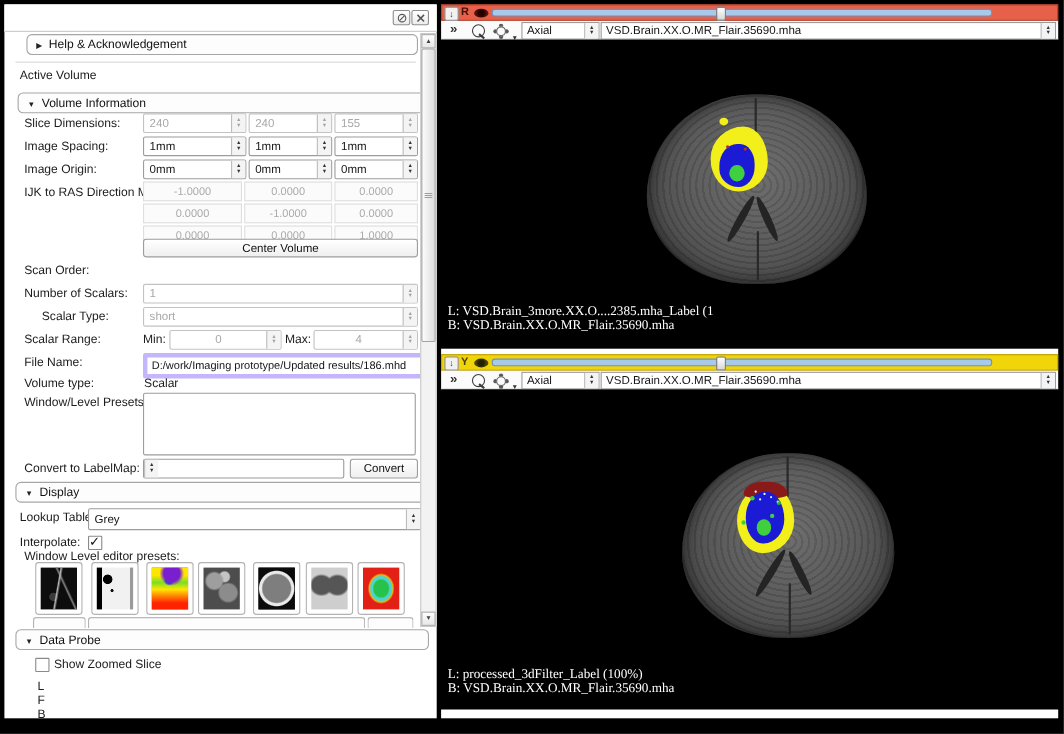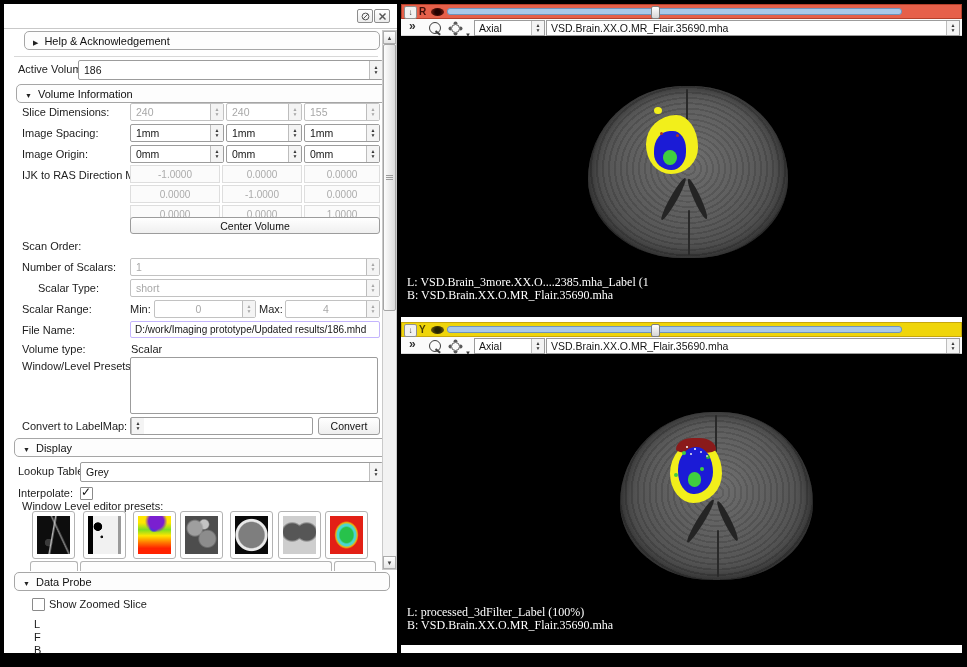--- a/index.html
+++ b/index.html
@@ -18,21 +18,21 @@
   .spinbox .val{flex:1;font-size:10.5px;color:#151515;padding-left:5px;display:flex;align-items:center;overflow:hidden;white-space:nowrap;}
   .spinbox .val.ctr{justify-content:center;padding-left:0;}
   .spin{width:12px;border-left:1px solid #bdbdbd;display:flex;flex-direction:column;align-items:center;justify-content:center;background:#f4f4f4;}
   .spin::before{content:"▲";font-size:5px;line-height:5px;color:#333;}
   .spin::after{content:"▼";font-size:5px;line-height:5px;color:#333;}
   .dis{border-color:#c2c2c2;}
   .dis .val{color:#a8a8a8;}
   .dis .spin::before,.dis .spin::after{color:#a5a5a5;}
   .cell{position:absolute;height:16px;background:#fbfbfb;border:1px solid #dedede;font-size:10px;color:#ababab;display:flex;align-items:center;justify-content:center;}
   .btn{position:absolute;background:linear-gradient(#ffffff,#efefef);border:1px solid #9c9c9c;border-radius:3px;font-size:10.5px;color:#111;display:flex;align-items:center;justify-content:center;}
-  .input{position:absolute;background:#fff;border:1px solid #c4b5fd;border-radius:2px;font-size:10px;color:#151515;display:flex;align-items:center;padding-left:4px;white-space:nowrap;overflow:hidden;}
+  .input{position:absolute;background:#fff;border:4px solid #c4b5fd;border-radius:2px;font-size:10px;color:#151515;display:flex;align-items:center;padding-left:4px;white-space:nowrap;overflow:hidden;}
   .listbox{position:absolute;background:#fff;border:1px solid #9c9c9c;border-radius:2px;}
   .cb{position:absolute;width:11px;height:11px;border:1px solid #8a8a8a;border-radius:1px;background:#fff;}
   .cb.checked::after{content:"✓";position:absolute;left:0px;top:-3px;font-size:12px;color:#111;}
   .thumb{position:absolute;width:41px;height:46px;border:1px solid #b3b3b3;border-radius:3px;background:#fff;display:flex;align-items:center;justify-content:center;top:507px;}
   .thumb .img{width:33px;height:38px;}
   .clip{position:absolute;height:9px;border:1px solid #b3b3b3;border-bottom:none;border-radius:3px 3px 0 0;background:#fdfdfd;top:557px;}
   
   .sbar{position:absolute;left:378px;top:26px;width:13px;height:538px;background:#f2f2f2;border:1px solid #c9c9c9;}
   .sarrow{position:absolute;left:0;width:11px;height:11px;background:linear-gradient(#fff,#e7e7e7);border:1px solid #adadad;display:flex;align-items:center;justify-content:center;font-size:6px;color:#444;}
   .sthumb{position:absolute;left:0;top:13px;width:11px;height:265px;background:linear-gradient(90deg,#fdfdfd,#dcdcdc);border:1px solid #a5a5a5;border-radius:2px;}
@@ -92,24 +92,20 @@
     </div>
 
     <div class="hdr" style="left:20px;top:27px;width:346px;">
       <span class="tri-r"></span>
       <span>Help &amp; Acknowledgement</span>
     </div>
 
     <div class="sep" style="left:10px;top:52px;width:364px;"></div>
 
     <span class="lbl" style="left:14px;top:59px;">Active Volume</span>
-    <div class="spinbox" style="left:74px;top:56px;width:303px;height:18px;">
-      <span class="val">186</span>
-      <span class="spin"></span>
-    </div>
 
     <div class="hdr" style="left:12px;top:80px;width:362px;">
       <span class="tri-d"></span>
       <span>Volume Information</span>
     </div>
 
     <span class="lbl" style="left:18px;top:102px;">Slice Dimensions:</span>
     <div class="spinbox dis" style="left:126px;top:99px;width:92px;">
         <span class="val">240</span>
         <span class="spin"></span>

